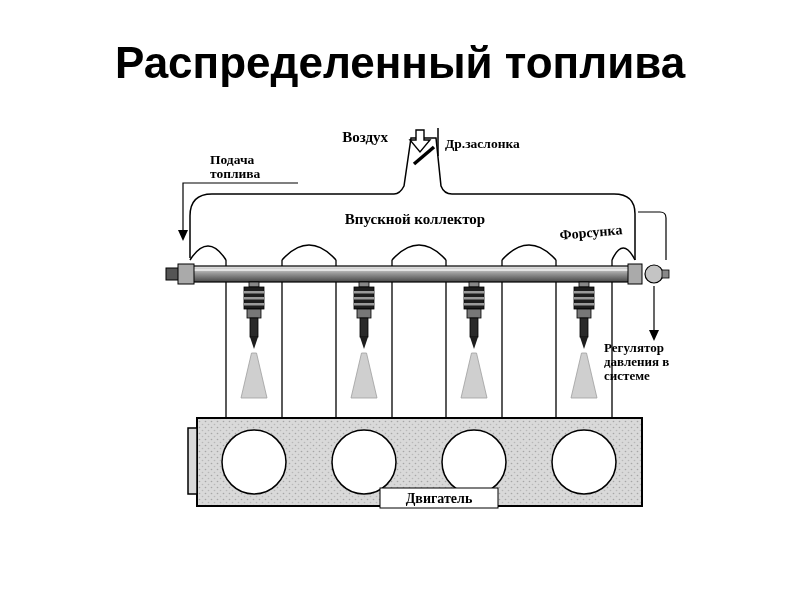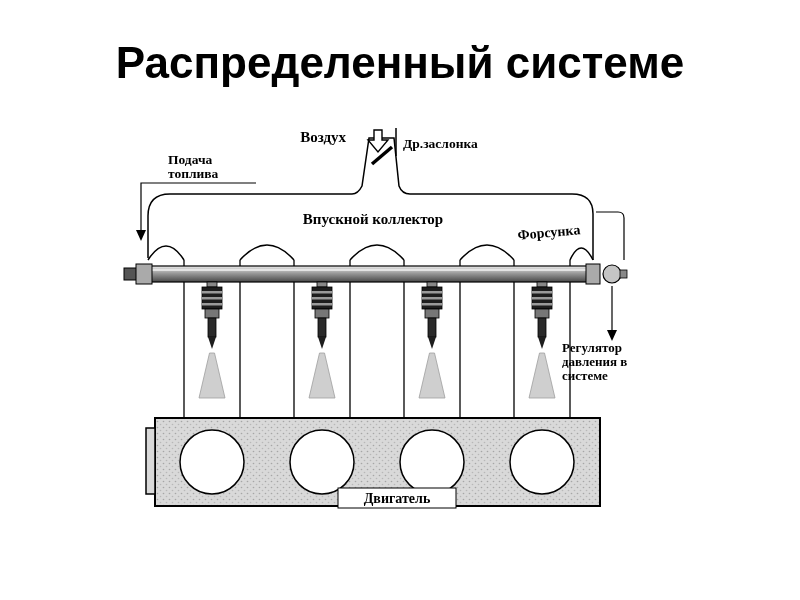--- a/index.html
+++ b/index.html
@@ -4,30 +4,30 @@
 <style>
   html,body { margin:0; padding:0; }
   body {
     width:800px; height:600px; background:#ffffff; overflow:hidden;
     font-family:"Liberation Sans", sans-serif;
   }
   .title {
     margin:0; padding-top:38px; text-align:center;
     font-size:44px; font-weight:bold; color:#000;
   }
-  .diagram-wrap { margin-top:2px; }
+  .diagram-wrap { margin-top:2px;padding-left:42px; }
   svg text {
     font-family:"Liberation Serif","DejaVu Serif",serif;
     font-weight:bold; fill:#000;
   }
 </style>
 </head>
 <body>
 
-<h1 class="title">Распределенный системе</h1>
+<h1 class="title">Распределенный топлива</h1>
 
 <div class="diagram-wrap">
 <svg width="800" height="460" viewBox="0 0 800 460">
   <defs>
     <linearGradient id="railGrad" x1="0" y1="0" x2="0" y2="1">
       <stop offset="0" stop-color="#ececec"></stop>
       <stop offset="0.45" stop-color="#9a9a9a"></stop>
       <stop offset="1" stop-color="#474747"></stop>
     </linearGradient>
     <pattern id="stipple" width="6" height="6" patternUnits="userSpaceOnUse">

